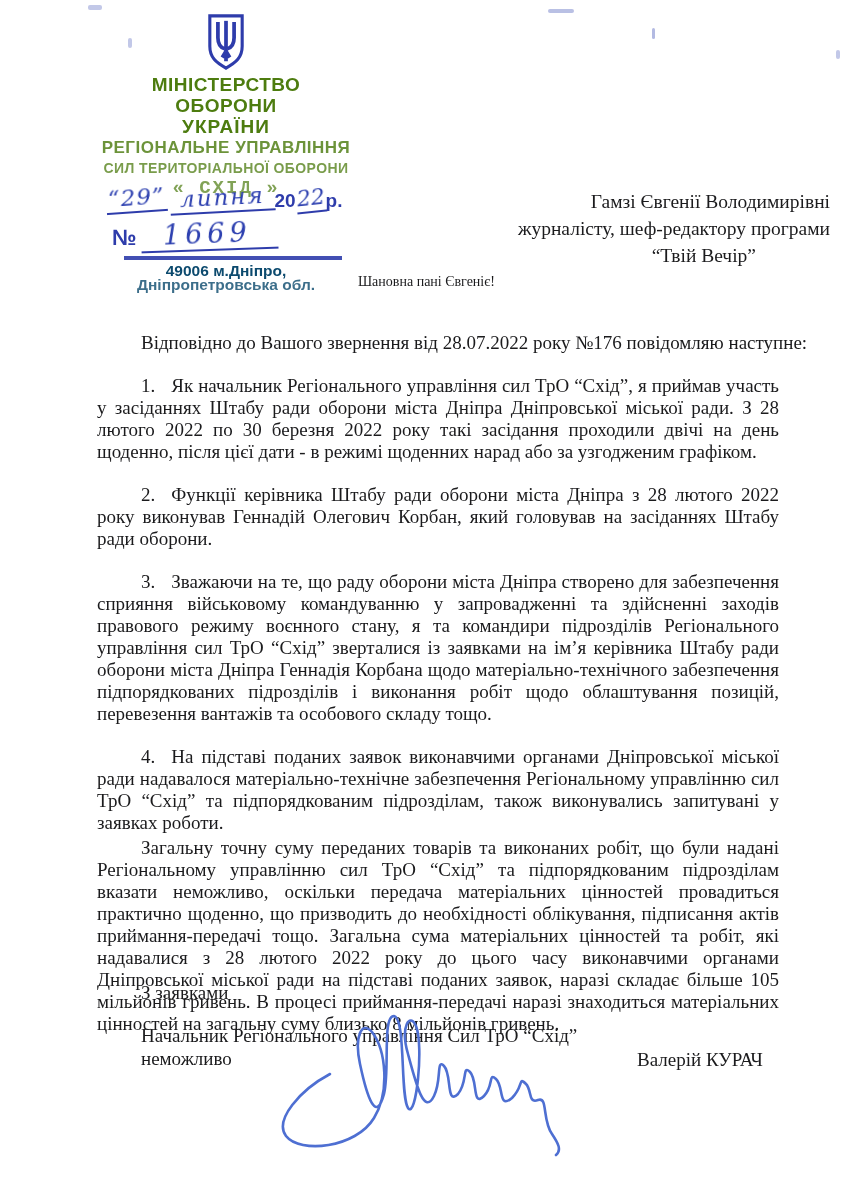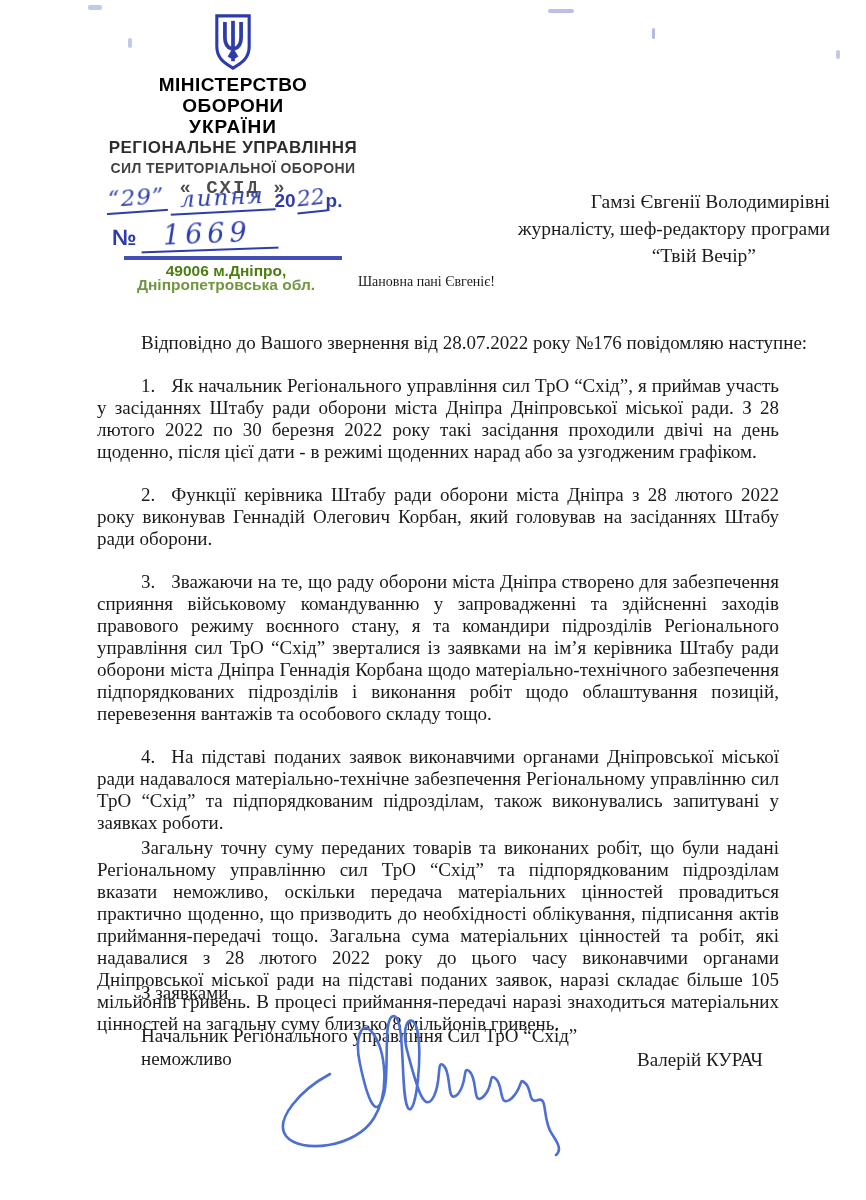--- a/index.html
+++ b/index.html
@@ -18,25 +18,24 @@
   .speck.s1 { left:88px;  top:5px;  width:14px; height:5px; opacity:.3;}
   .speck.s2 { left:548px; top:9px;  width:26px; height:4px; opacity:.35;}
   .speck.s3 { left:652px; top:28px; width:3px;  height:11px;}
   .speck.s4 { left:836px; top:50px; width:4px;  height:9px; opacity:.3;}
   .speck.s5 { left:128px; top:38px; width:4px;  height:10px; opacity:.3;}
 
   
   .stamp {
     position:absolute; left:100px; top:10px; width:252px;
     text-align:center;
-    color:#000000;
+    color:#4d7c0f;
     font-family:"Liberation Sans", sans-serif;
     font-weight:bold;
     user-select:none;
-    margin-left:7px;
   }
   .stamp .emblem { display:block; margin:4px auto 4px auto; filter:blur(.25px); }
   .st-l1 { font-size:19px; letter-spacing:.5px; line-height:21px; filter:blur(.25px); }
   .st-l2 { font-size:19px; letter-spacing:1px;  line-height:21px; filter:blur(.25px); }
   .st-l3 { font-size:17px; letter-spacing:.5px; line-height:21px; opacity:.82; filter:blur(.45px); }
   .st-l4 { font-size:14px; letter-spacing:.4px; line-height:20px; opacity:.75; filter:blur(.55px); }
   .st-l5 { font-size:19px; letter-spacing:2px; line-height:20px; opacity:.7; filter:blur(.6px);font-family:Liberation Mono, monospace; }
 
   .hand {
     font-family:"DejaVu Serif", serif;
@@ -68,21 +67,21 @@
   }
   .num-label { font-family:"Liberation Sans", sans-serif; font-weight:bold; font-size:22px; }
   .num-value { font-size:27px; letter-spacing:5px; transform:rotate(-2deg);
                border-bottom:2.5px solid #2e3cab; padding:0 26px 0 22px; margin-left:4px; }
 
   .stamp-rule { position:absolute; left:124px; top:256px; width:218px; height:4px;
                 background:#2e3cab; filter:blur(.4px); opacity:.9; }
 
   .stamp-addr {
     position:absolute; left:100px; top:263px; width:252px;
-    text-align:center; color:#4d7c0f;
+    text-align:center; color:#0c4a6e;
     font-family:"Liberation Sans", sans-serif; font-weight:bold;
   }
   .addr1 { font-size:15.5px; line-height:15px; filter:blur(.35px); }
   .addr2 { font-size:15.5px; line-height:14px; opacity:.8; filter:blur(.5px); }
 
   
   .recipient {
     position:absolute; right:36px; top:188px; width:420px;
     font-size:19.5px; line-height:27px;
   }

